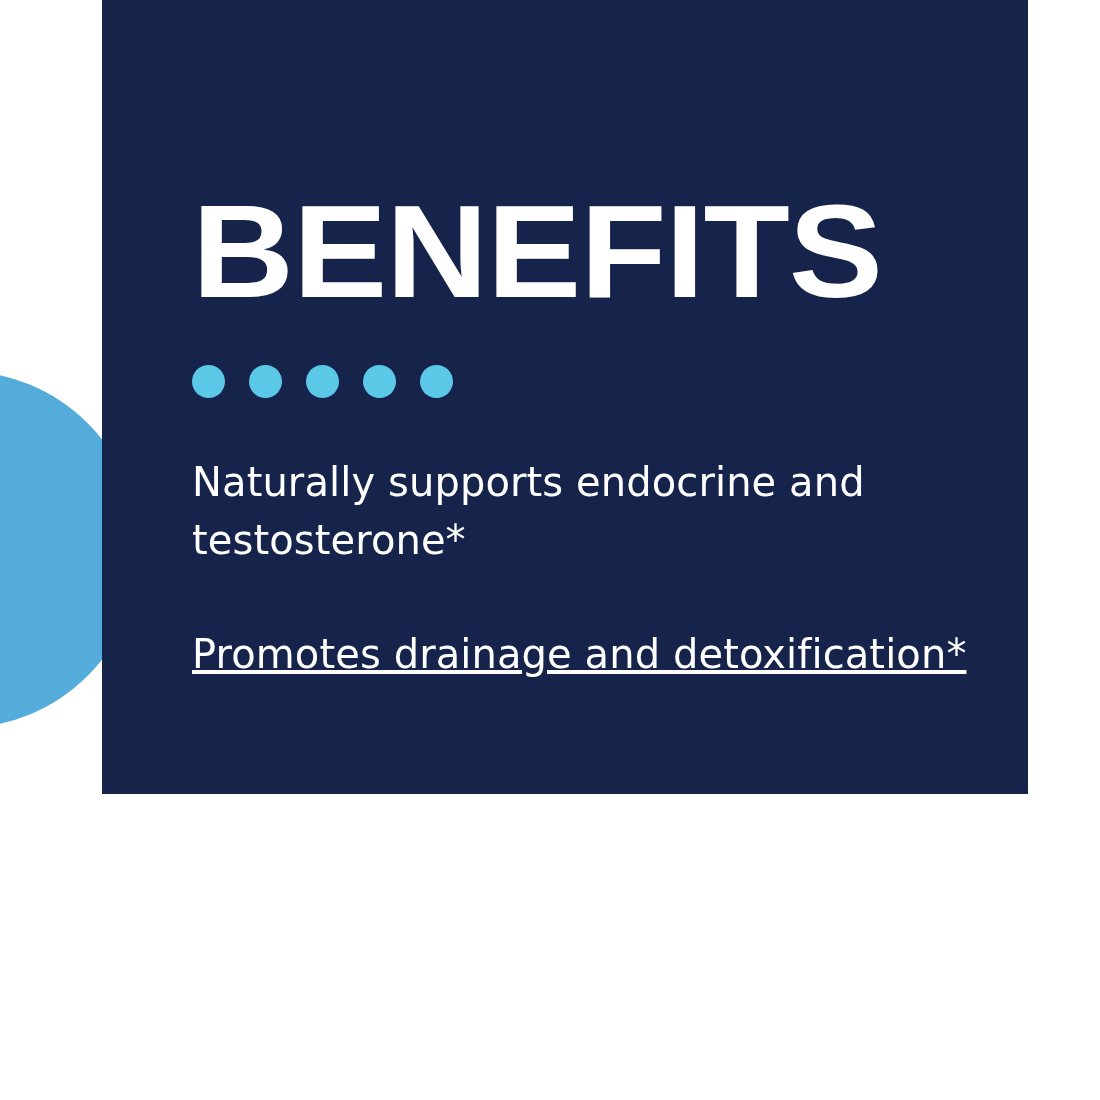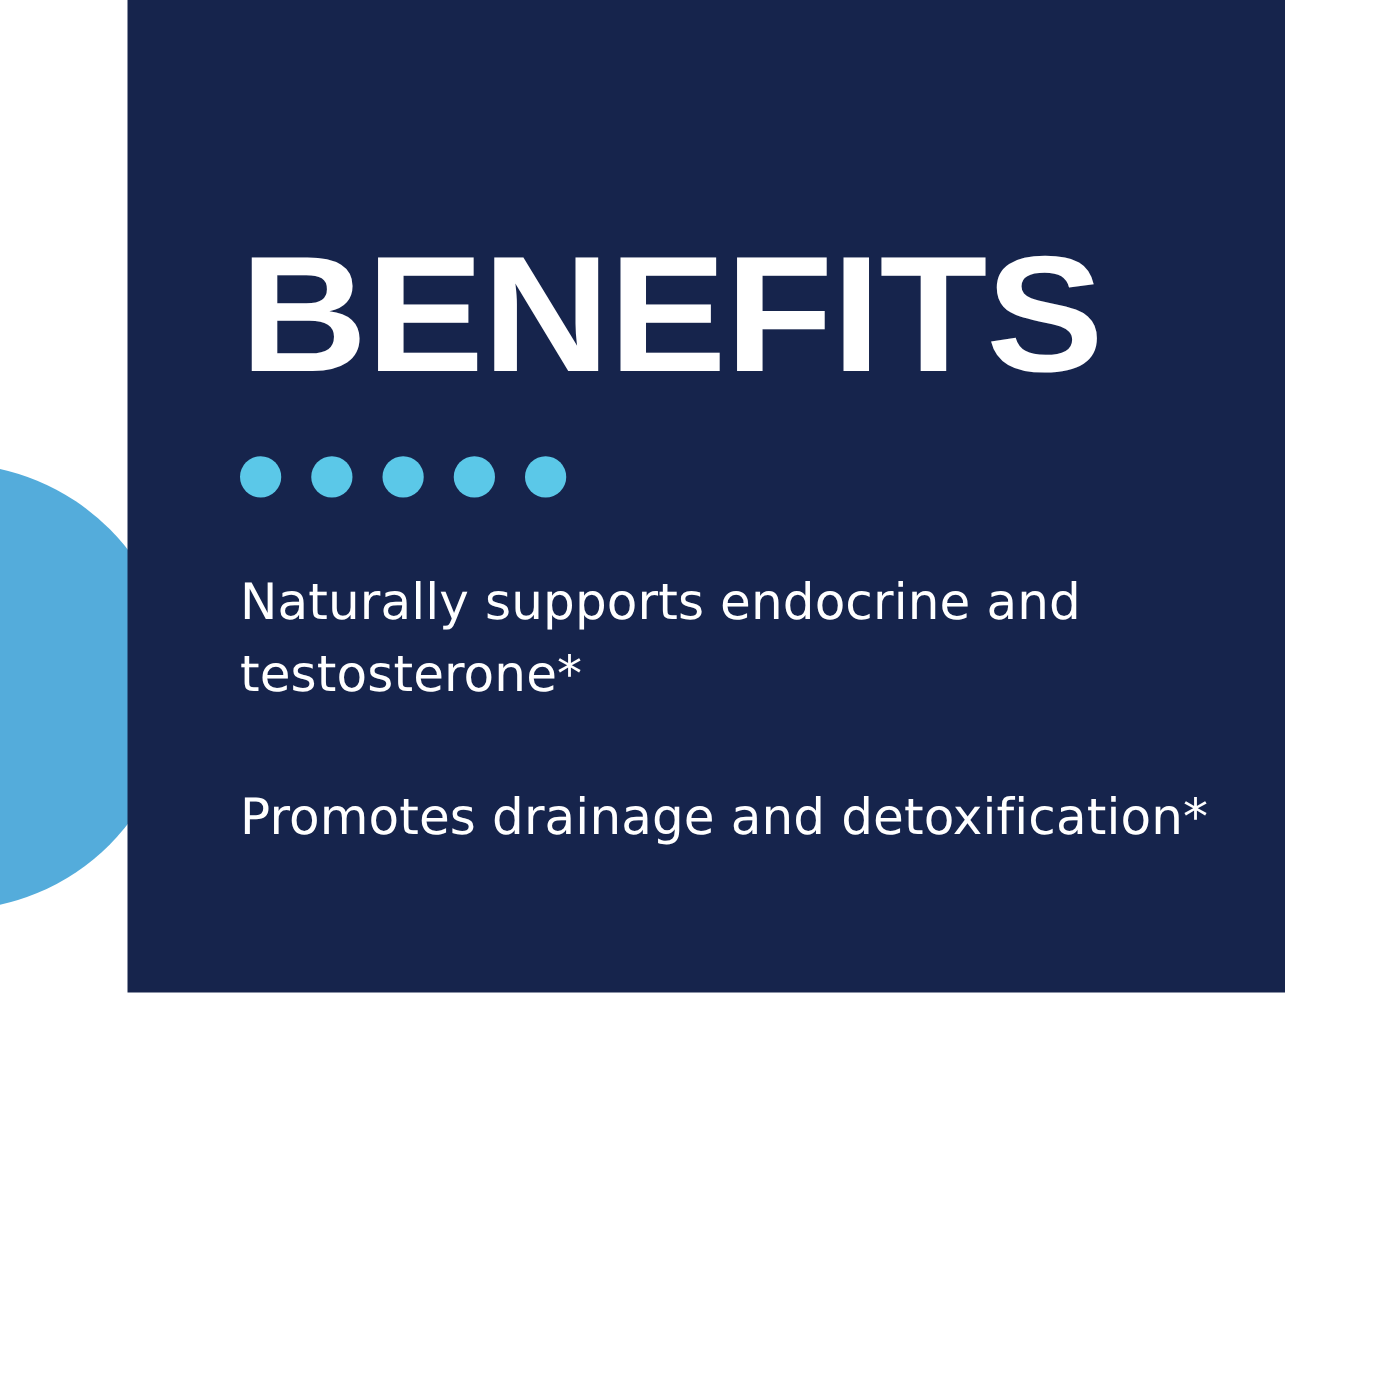--- a/index.html
+++ b/index.html
@@ -104,20 +104,21 @@
     font-family: "DejaVu Sans", "Liberation Sans", sans-serif;
     font-weight: 400;
     font-size: 40px;
     line-height: 1.45;
     letter-spacing: 0.1px;
     margin: 0 0 56px 0;
     max-width: 780px;
   }
   .benefit-item:last-child {
     margin-bottom: 0;
+    text-decoration: underline;
   }
 </style>
 </head>
 <body style="background: rgb(255, 255, 255);">
 
 <div id="stage" style="background: rgb(255, 255, 255);">
 
   <div class="deco-circle" style="background: rgb(84, 172, 219); width: 357px; height: 357px;"></div>
 
   <section class="panel" style="background: rgb(22, 36, 76); border-radius: 0px 0px 26px 26px;">

